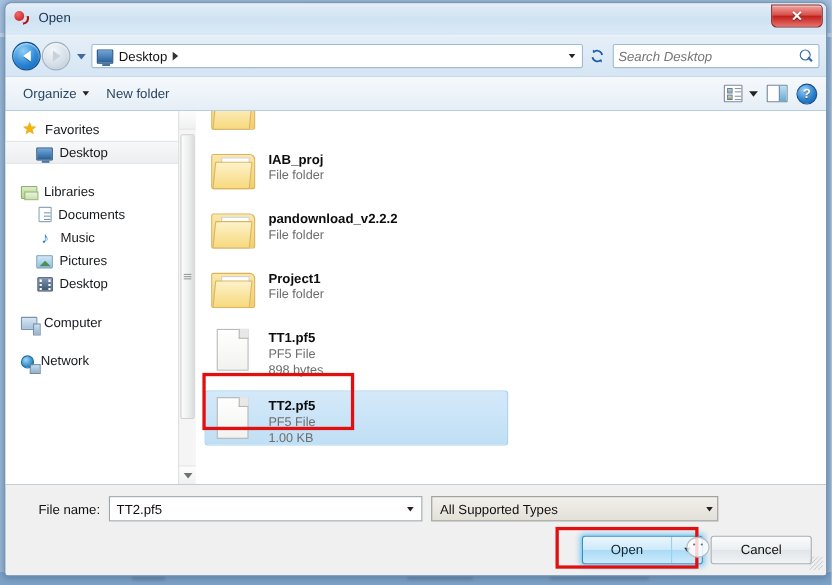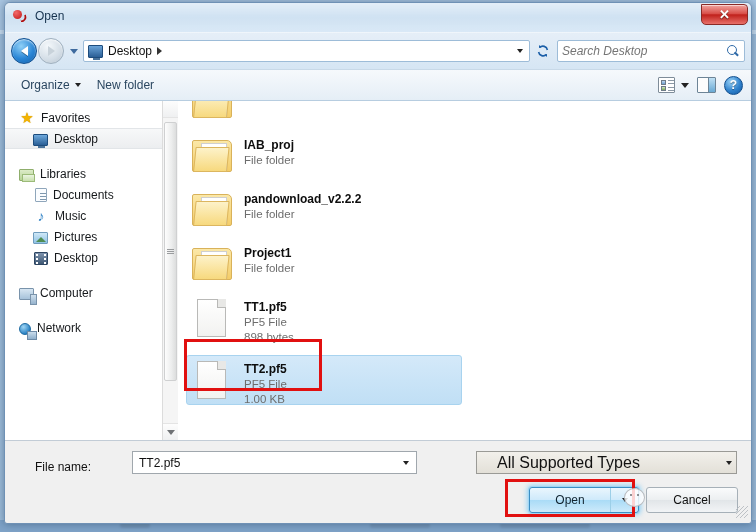--- a/index.html
+++ b/index.html
@@ -443,44 +443,44 @@
   .annot {
     position: absolute; border: 3px solid #e11010; pointer-events: none;
     z-index: 40;
   }
 
   
   #bottom {
     height: 80px; background: #f0f0f0; position: relative;
     padding: 10px 12px 0 12px;
   }
-  #row-filename { display: flex; align-items: flex-end; gap: 33px; }
+  #row-filename { display: flex; align-items: center; }
   #fn-label {
     font-size: 12px; color: #111; width: 82px; text-align: right;
     padding-right: 8px;
   }
   #fn-input-wrap {
     width: 285px; height: 23px; background: #fff;
     border: 1px solid #a0a7ad; display: flex; align-items: center;
     padding: 0 2px 0 6px;
   }
   #fn-input {
     flex: 1; border: none; outline: none; font-size: 12px; color: #111;
     font-family: "Liberation Sans", sans-serif; background: transparent;
   }
   #fn-caret {
     width: 16px; display: flex; align-items: center; justify-content: center;
     cursor: pointer;
   }
   #type-combo {
-    width: 261px; height: 23px; margin-left: 26px;
+    width: 261px; height: 23px; margin-left: 8px;
     background: linear-gradient(to bottom, #f2f0eb, #e3e0d8);
     border: 1px solid #9a9a96;
-    display: flex; align-items: center; padding: 0 4px 0 20px;
-    font-size: 16px; color: #111; cursor: pointer;
+    display: flex; align-items: center; padding: 0 4px 0 7px;
+    font-size: 12px; color: #111; cursor: pointer;
   }
   #type-caret { margin-left: auto; display: flex; align-items: center; }
   #row-buttons {
     display: flex; justify-content: flex-end; align-items: center;
     margin-top: 13px; padding-right: 1px; gap: 7px;
   }
   #open-split {
     width: 110px; height: 26px; display: flex;
     border-radius: 3px; overflow: hidden;
     border: 1px solid #3b8ec4;

